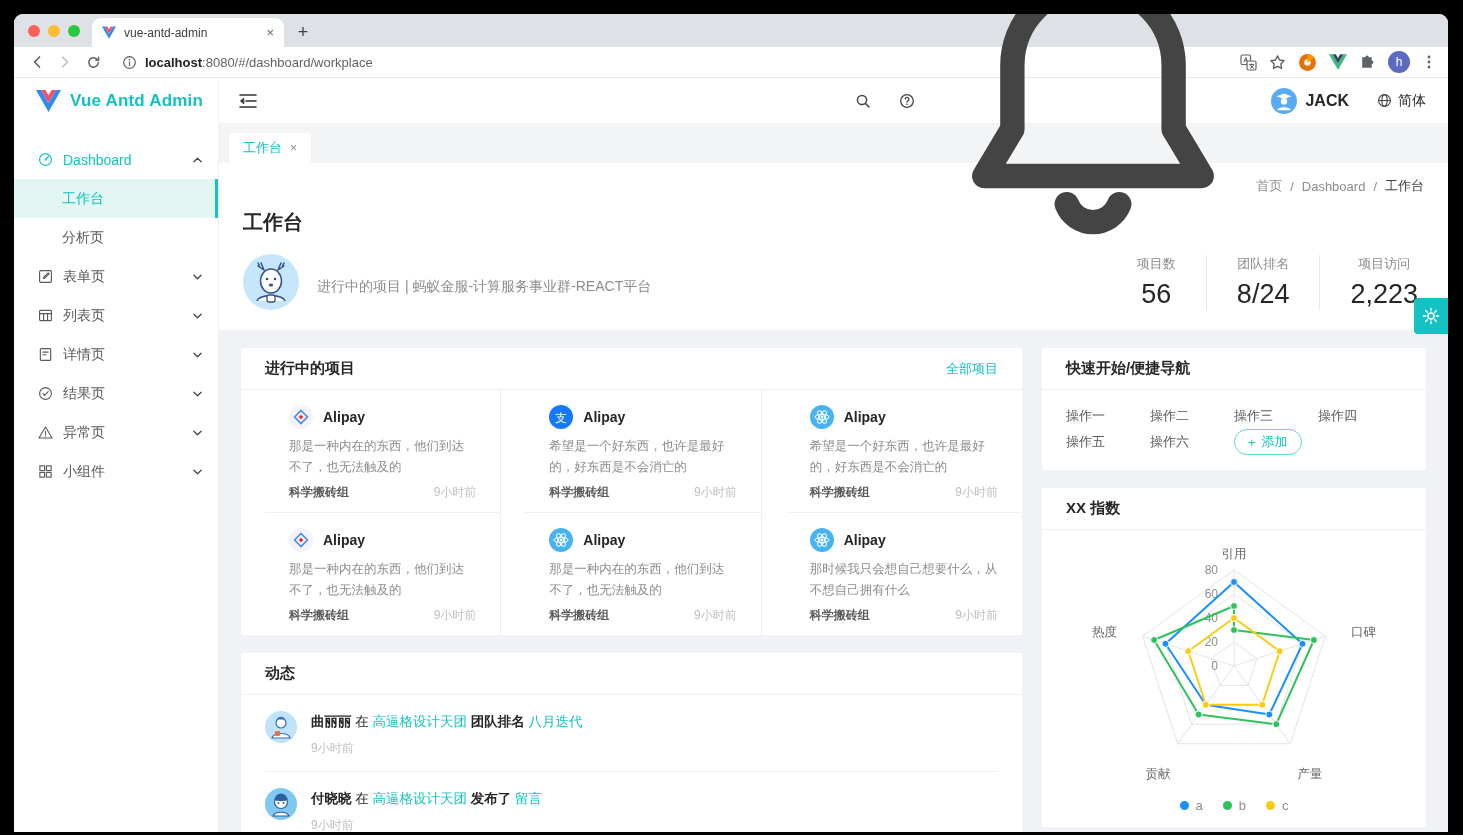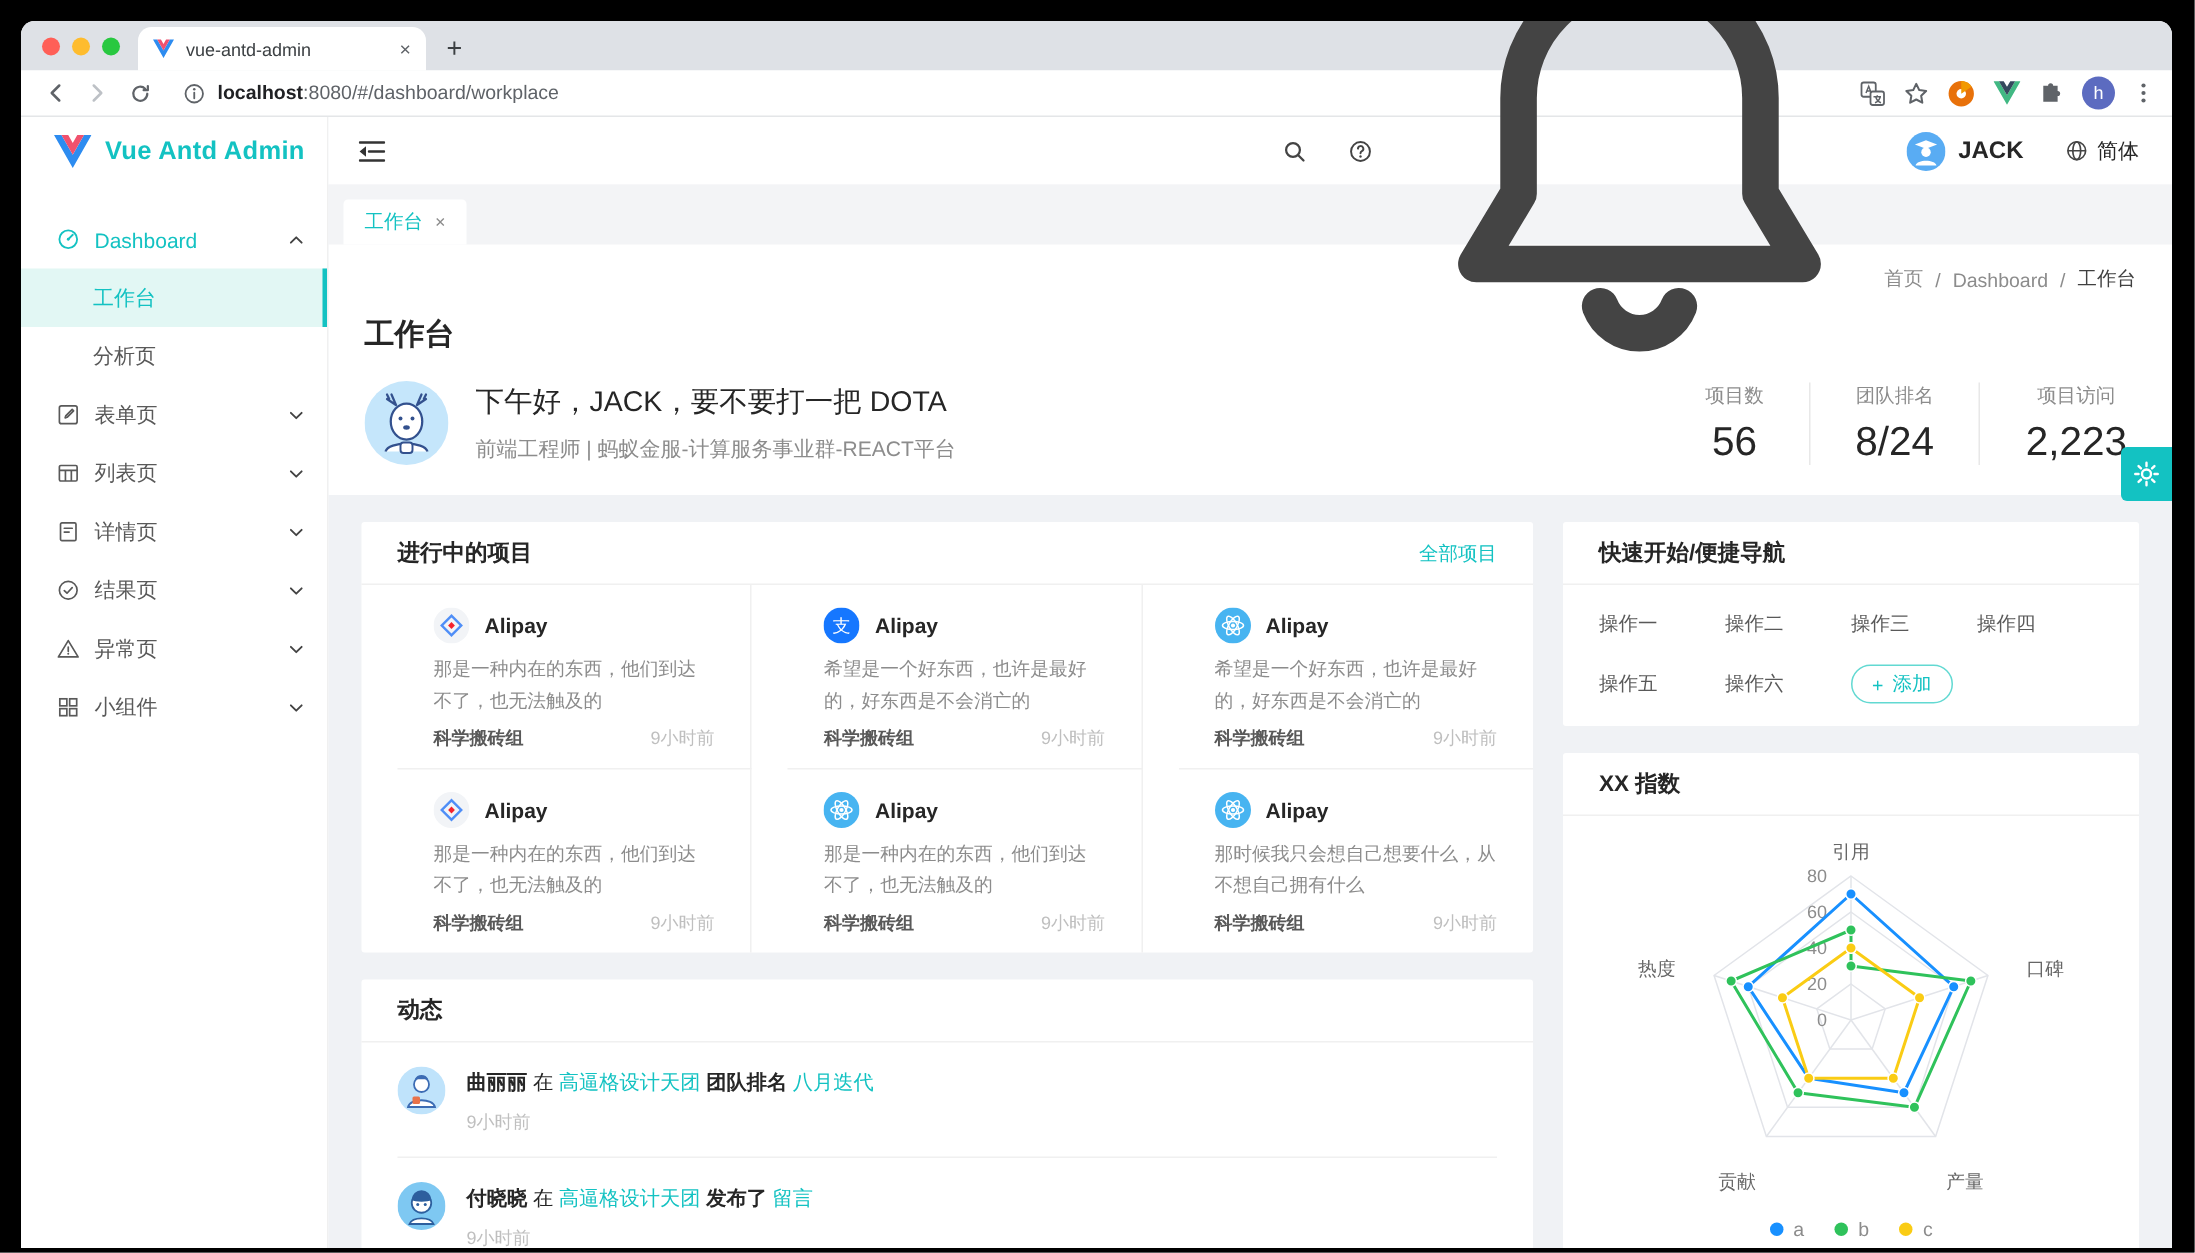--- a/index.html
+++ b/index.html
@@ -96,21 +96,21 @@
   .mt { margin-top:18px; }
   .act-body { padding:0 24px; }
   .act-item { display:flex; gap:14px; padding:16px 0 14px; border-bottom:1px solid #f0f0f0; }
   .act-item:last-child { border-bottom:none; }
   .act-av { width:32px; height:32px; flex:none; }
   .act-line { font-size:13.5px; color:#262626; line-height:1.4; padding-top:2px; }
   .act-line .st { font-weight:600; }
   .act-line .lk { color:#13c2c2; cursor:pointer; }
   .act-time { margin-top:8px; font-size:12px; color:#bfbfbf; }
 
-  .quick-grid { display:grid; grid-template-columns:repeat(4,1fr); row-gap:18px; padding:17px 24px 15px; align-items:center; }
+  .quick-grid { display:grid; grid-template-columns:repeat(4,1fr); row-gap:4px; padding:17px 24px 15px; align-items:center; }
   .quick-link { font-size:13px; color:#595959; cursor:pointer; }
   .add-btn { display:inline-flex; align-items:center; gap:6px; color:#13c2c2; border:1px solid #62d9d2; border-radius:14px; padding:3px 13px; font-size:13px; background:#fff; cursor:pointer; width:fit-content; }
 
   .chart-body { padding:6px 0 14px; }
   .chart-body svg { display:block; margin:0 auto; }
   .legend { display:flex; justify-content:center; gap:20px; margin-top:4px; font-size:13px; color:#8c8c8c; align-items:center; }
   .leg-item { display:flex; align-items:center; gap:7px; }
   .leg-dot { width:9px; height:9px; border-radius:50%; }
 
   .setting-fab { position:absolute; right:0; top:220px; width:34px; height:36px; background:#13c2c2; border:none;
@@ -428,22 +428,21 @@
                     </g>
                     <ellipse cx="28" cy="27" rx="10.5" ry="12" fill="#fff" stroke="#33518e" stroke-width="1.5"></ellipse>
                     <circle cx="24" cy="25" r="1.3" fill="#33518e"></circle>
                     <circle cx="32" cy="25" r="1.3" fill="#33518e"></circle>
                     <ellipse cx="28" cy="31" rx="2.2" ry="1.5" fill="#33518e"></ellipse>
                     <path d="M14 47c2-7 26-7 28 0" fill="#fff" stroke="#33518e" stroke-width="1.5"></path>
                     <rect x="24" y="41" width="8" height="7" rx="2" fill="#fff" stroke="#33518e" stroke-width="1.3"></rect>
                   </svg>
                 </span>
             <div class="wel-text">
-              <div class="wel-title">下午好，JACK，要不要打一把 DOTA</div>
-              <div class="wel-sub">前端工程师 | 蚂蚁金服-计算服务事业群-REACT平台</div>
+              <div class="wel-sub">进行中的项目 | 蚂蚁金服-计算服务事业群-REACT平台</div>
             </div>
             <div class="stats" id="stats">
                   <div class="stat">
                     <div class="lb">项目数</div>
                     <div class="vl">56</div>
                   </div>
                   <div class="stat">
                     <div class="lb">团队排名</div>
                     <div class="vl">8/24</div>
                   </div>

